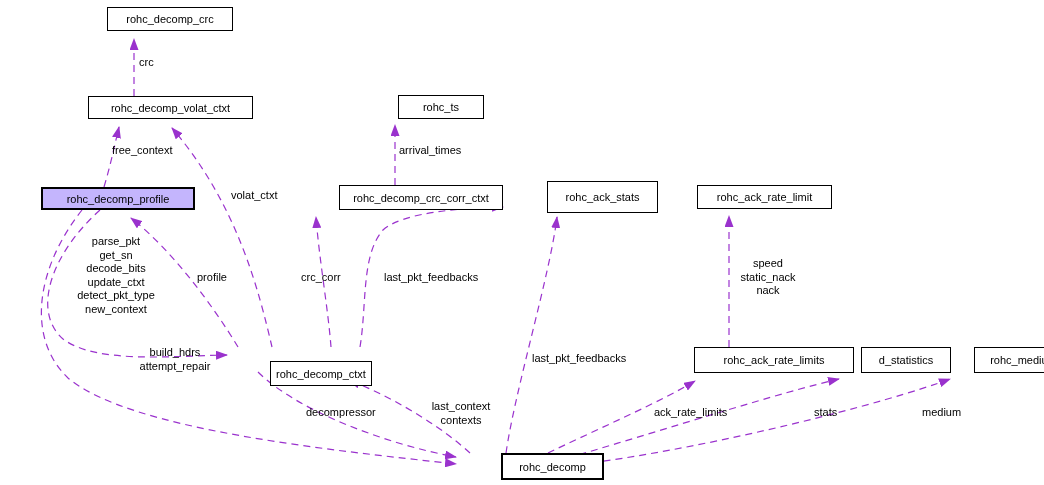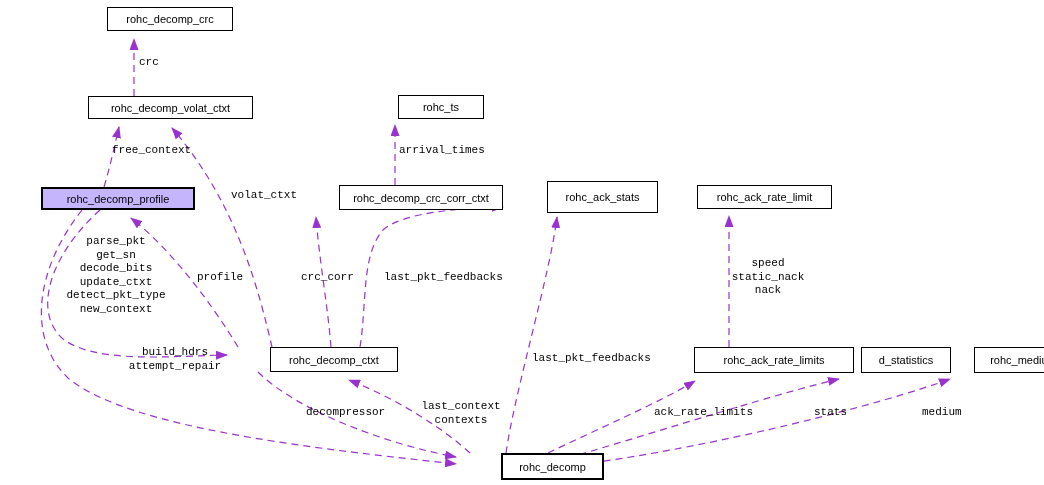--- a/index.html
+++ b/index.html
@@ -32,21 +32,20 @@
     margin-left: 36px;
   }
   .node.emph { border-width: 2px; }
   .node.current { background: #bfbfbf; border-width: 2px; }
   .elabel {
     position: absolute;
     color: #000000;
     font-size: 11px;
     line-height: 13.5px;
     white-space: pre-line;
-    font-family: Liberation Mono, monospace;
   }
   .elabel.center { text-align: center; }
 </style>
 </head>
 <body>
 
 <div id="canvas" style="background: rgb(255, 255, 255);">
 
   <svg class="edges" width="1044" height="485" aria-hidden="true">
     <defs>
@@ -72,21 +71,21 @@
     <path class="edge" marker-end="url(#arrow)" d="M568,466 C715,448 888,402 950,379" style="stroke: rgb(154, 50, 205);"></path>
   </svg>
 
   <div class="node" style="left:71px;  top:7px;   width:126px; height:24px">rohc_decomp_crc</div>
   <div class="node" style="left:52px;  top:96px;  width:165px; height:23px">rohc_decomp_volat_ctxt</div>
   <div class="node current" style="left: 5px; top: 187px; width: 154px; height: 23px; background: #c4b5fd;">rohc_decomp_profile</div>
   <div class="node" style="left:362px; top:95px;  width:86px;  height:24px">rohc_ts</div>
   <div class="node" style="left:303px; top:185px; width:164px; height:25px">rohc_decomp_crc_corr_ctxt</div>
   <div class="node" style="left:511px; top:181px; width:111px; height:32px">rohc_ack_stats</div>
   <div class="node" style="left:661px; top:185px; width:135px; height:24px">rohc_ack_rate_limit</div>
-  <div class="node" style="left:234px; top:347px; width:128px; height:25px">rohc_decomp_ctxt</div>
+  <div class="node" style="left:234px; top:361px; width:102px; height:25px">rohc_decomp_ctxt</div>
   <div class="node" style="left:658px; top:347px; width:160px; height:26px">rohc_ack_rate_limits</div>
   <div class="node" style="left:825px; top:347px; width:90px;  height:26px">d_statistics</div>
   <div class="node" style="left:938px; top:347px; width:99px;  height:26px">rohc_medium</div>
   <div class="node emph" style="left:465px; top:453px; width:103px; height:27px">rohc_decomp</div>
 
   <div class="elabel" style="left:139px; top:56px">crc</div>
   <div class="elabel" style="left:112px; top:144px">free_context</div>
   <div class="elabel" style="left:231px; top:189px">volat_ctxt</div>
   <div class="elabel" style="left:399px; top:144px">arrival_times</div>
   <div class="elabel" style="left:197px; top:271px">profile</div>

